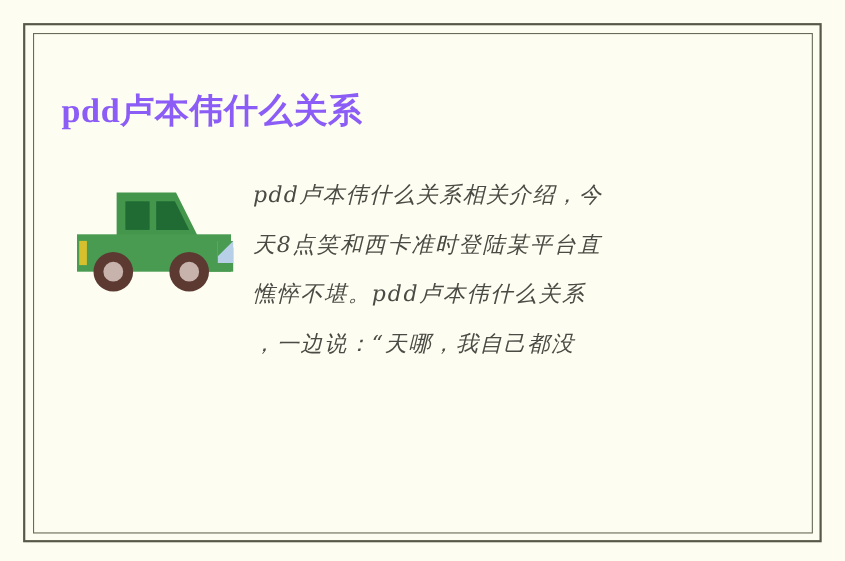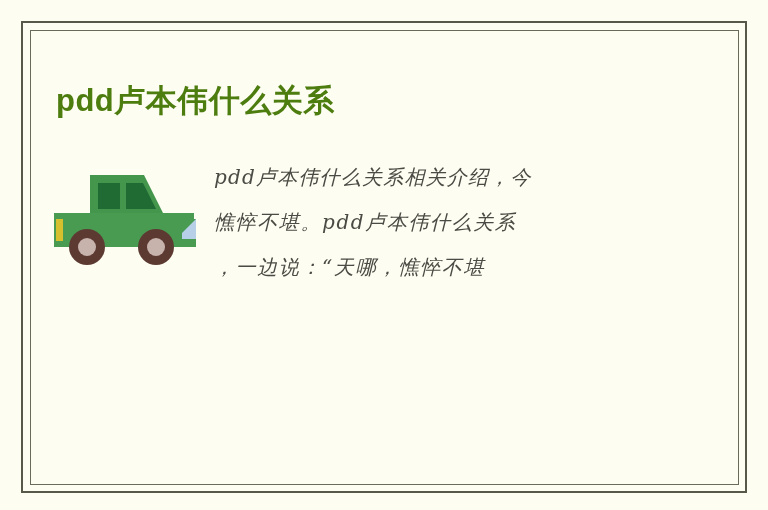--- a/index.html
+++ b/index.html
@@ -48,32 +48,32 @@
     left: 0;
     top: 0;
     width: 768px;
     height: 510px;
   }
 
   .page-title {
     position: absolute;
     left: 56px;
     top: 61px;
-    font-family: Liberation Sans, sans-serif;
+    font-family: Liberation Serif, serif;
     font-size: 31px;
     line-height: 40px;
     letter-spacing: 0.5px;
-    color: #4d7c0f;
+    color: #8b5cf6;
     white-space: nowrap;
     margin-top: 20px;
   }
 
   .article {
     position: absolute;
-    left: 40px;
+    left: 56px;
     top: 155px;
     width: 660px;
     height: 260px;
   }
 
   
   .truck-figure {
     position: absolute;
     left: 6px;
     top: 8px;
@@ -139,19 +139,20 @@
 
           <circle cx="41" cy="84" r="18" fill="#5c3a32"></circle>
           <circle cx="41" cy="84" r="9" fill="#c7b3ac"></circle>
           <circle cx="110" cy="84" r="18" fill="#5c3a32"></circle>
           <circle cx="110" cy="84" r="9" fill="#c7b3ac"></circle>
         </svg>
       </div>
 
       <div class="article-body">
         <div class="body-line first-line">pdd卢本伟什么关系相关介绍，今</div>
+        <div class="body-line">天8点笑和西卡准时登陆某平台直</div>
         <div class="body-line">憔悴不堪。pdd卢本伟什么关系</div>
-        <div class="body-line">，一边说：“天哪，憔悴不堪</div>
+        <div class="body-line">，一边说：“天哪，我自己都没</div>
       </div>
 
     </div>
   </div>
 </div>
 
 </body></html>

